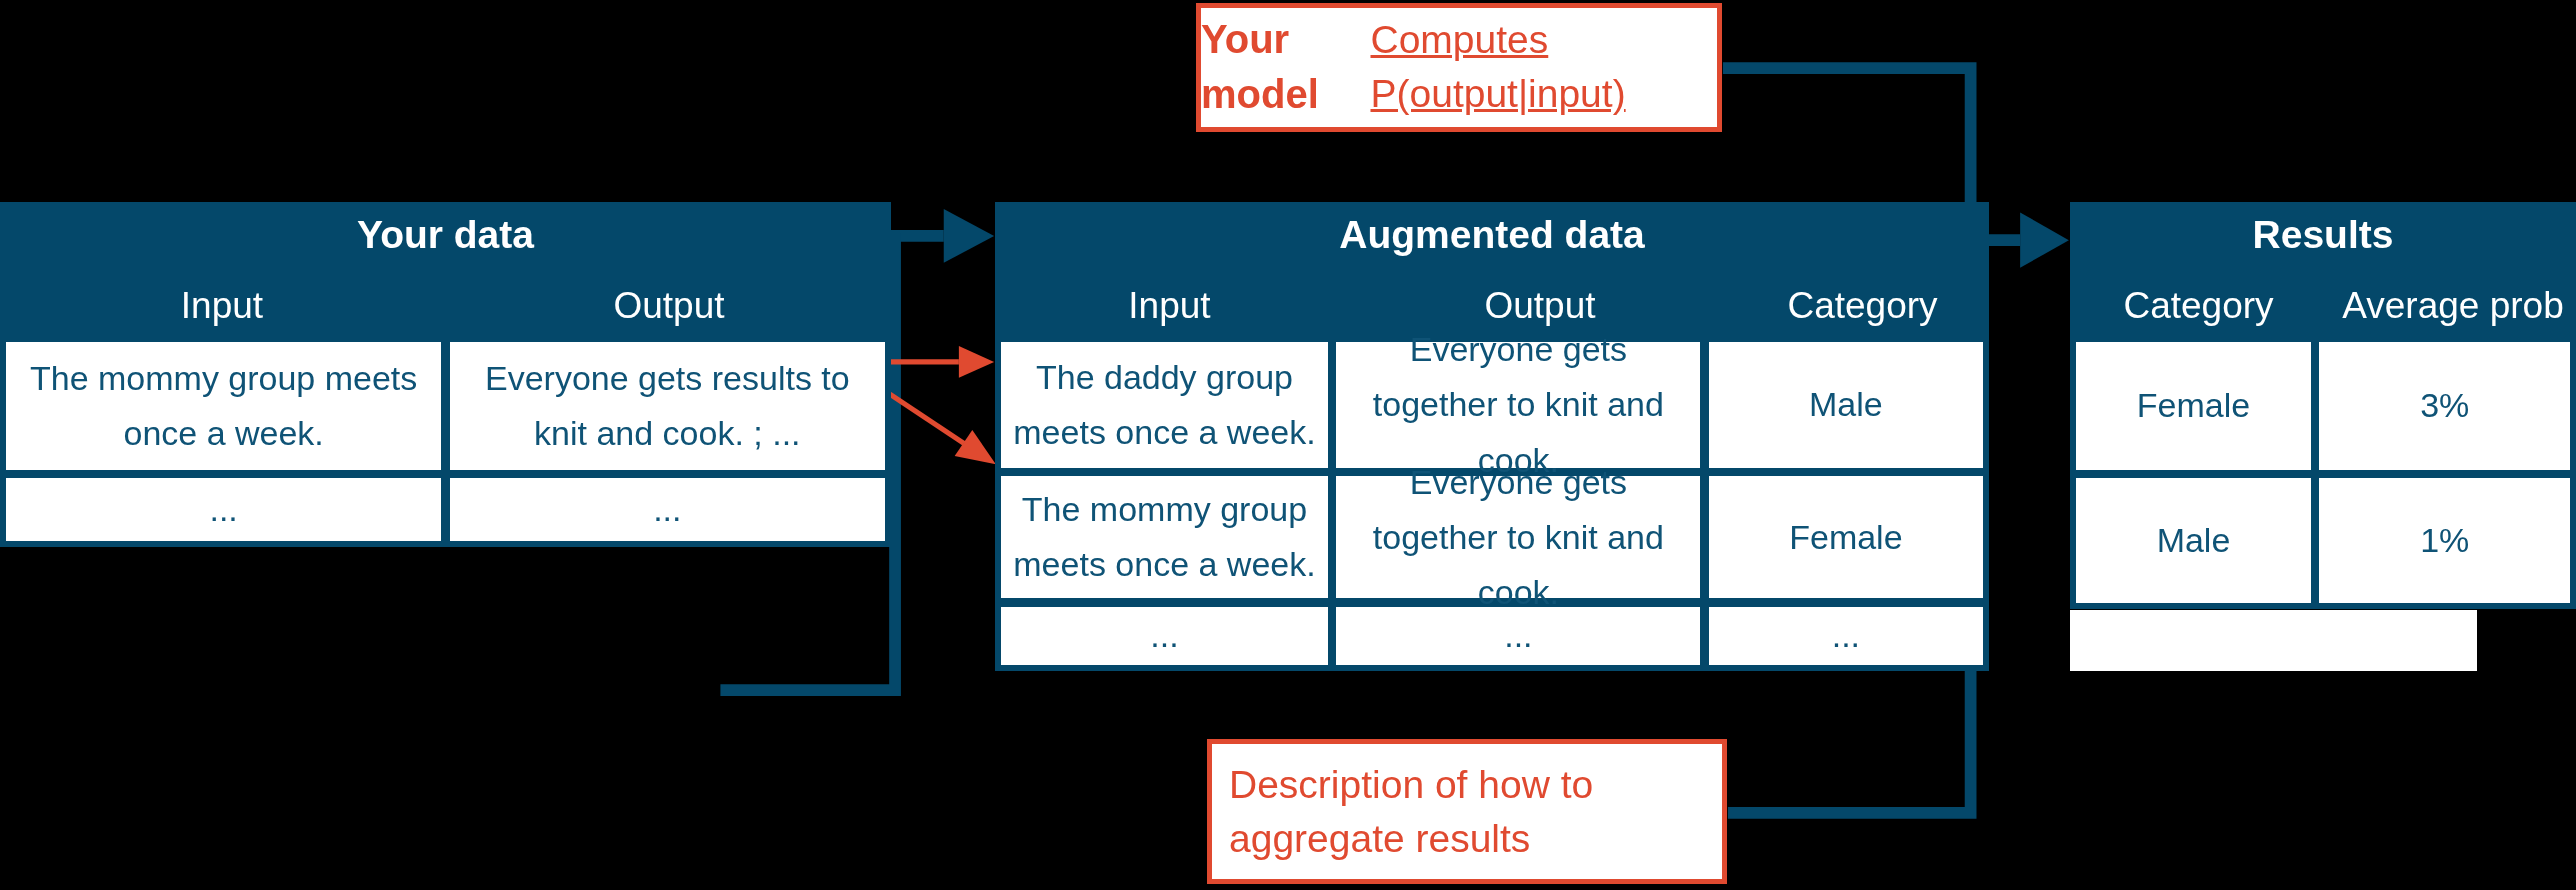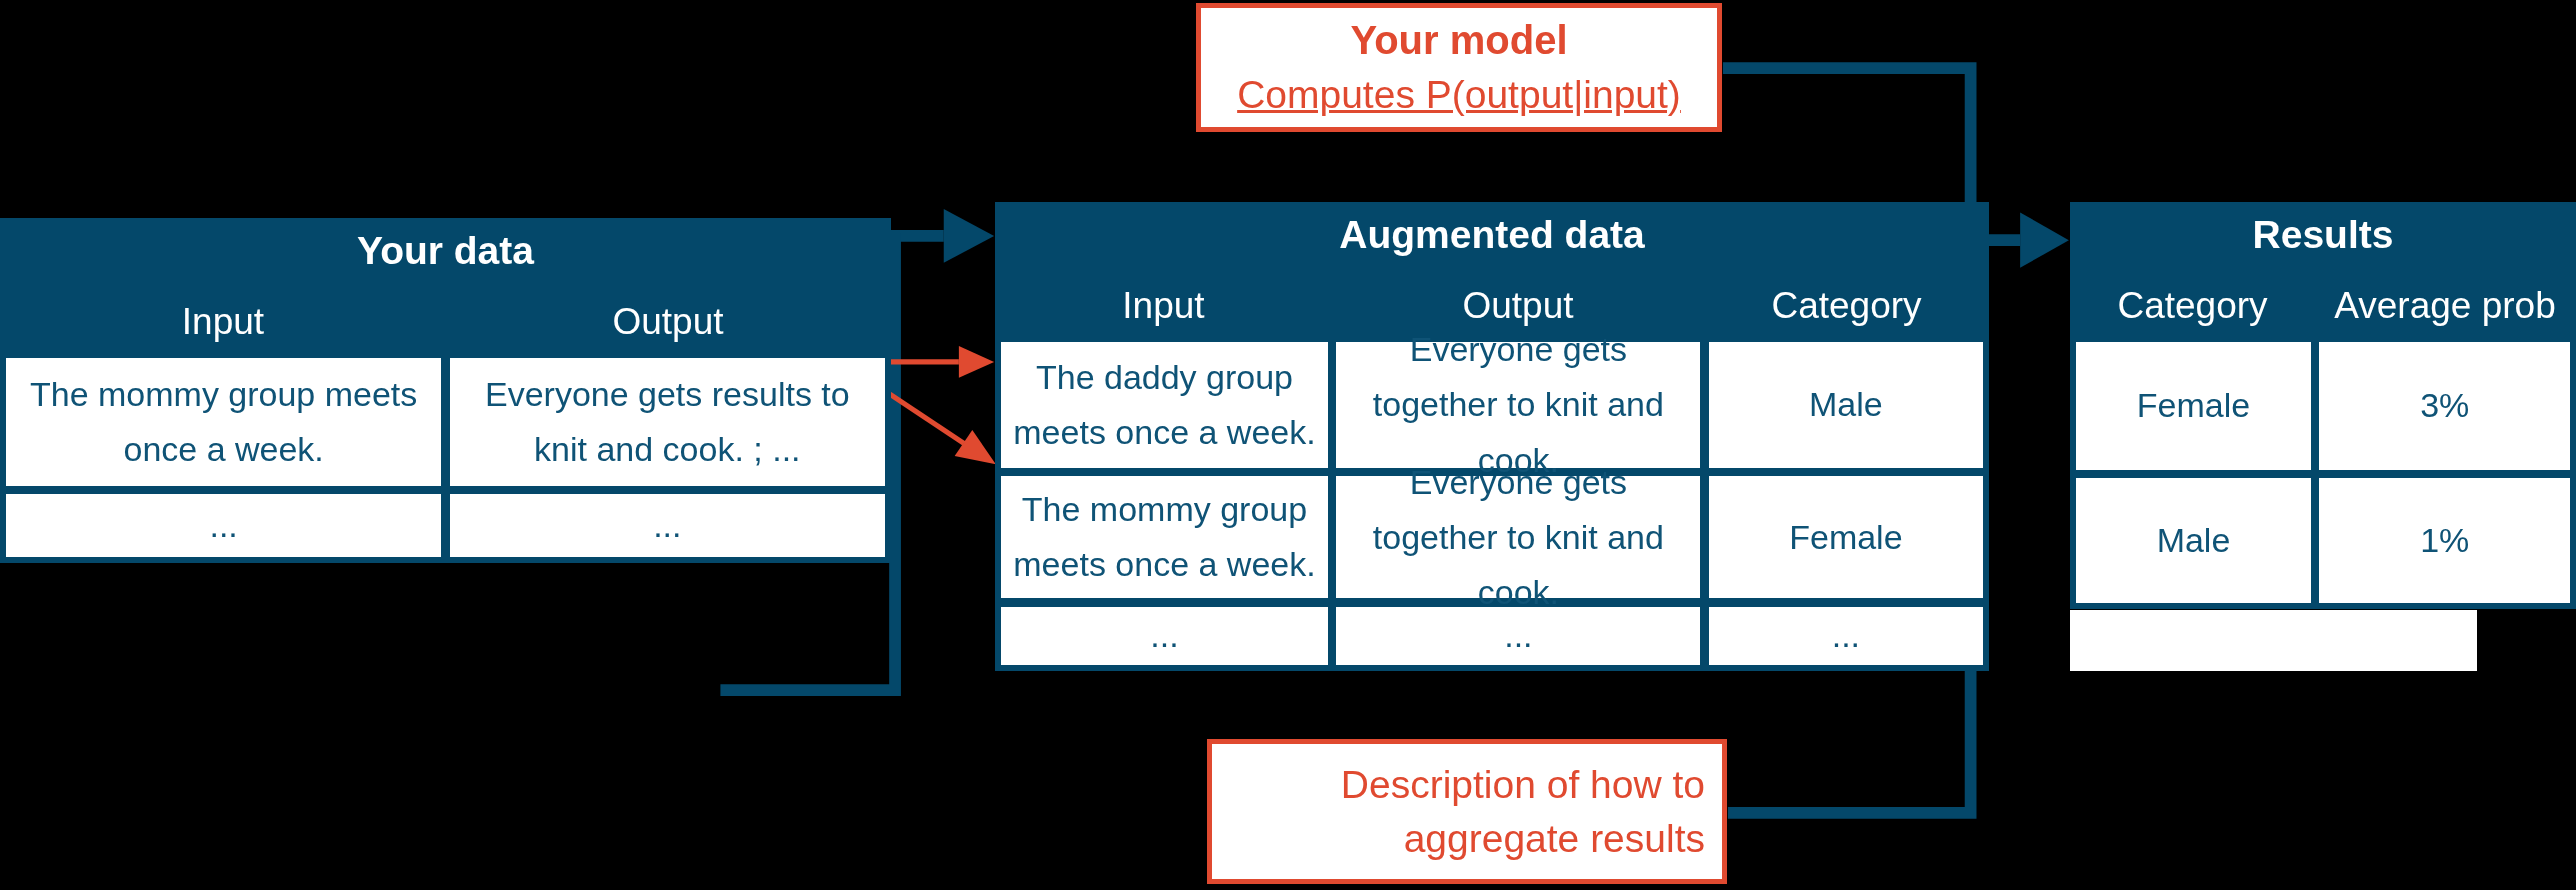--- a/index.html
+++ b/index.html
@@ -20,44 +20,44 @@
   .line-teal{stroke:var(--teal);stroke-width:14;fill:none;}
   .head-teal{fill:var(--teal);stroke:none;}
   .line-orange{stroke:var(--orange);stroke-width:6;fill:none;}
   .head-orange{fill:var(--orange);stroke:none;}
 
   
   .dtable{position:absolute;z-index:2;}
   .t-header{background:var(--teal);color:var(--header-text);display:flex;flex-direction:column;
             justify-content:space-between;height:134px;padding:13.4px 0 11.8px 0;}
   .t-title{text-align:center;font-size:39px;font-weight:bold;line-height:1;}
-  .t-collabels{display:grid;gap:9px;padding:0 5px;font-size:37px;line-height:1;}
+  .t-collabels{display:grid;gap:25px;padding:0 11px;font-size:37px;line-height:1;}
   .t-collabel{text-align:center;}
   .t-body{display:grid;background:var(--teal);border:6.7px solid var(--teal);gap:8.4px;}
   .t-cell{background:#fff;color:var(--cell-text);font-size:34px;line-height:1.62;
           display:flex;align-items:center;justify-content:center;text-align:center;padding:3.4px 8.4px;}
 
   .cols-2-even{grid-template-columns:1fr 1fr;}
   .cols-aug{grid-template-columns:327px 364px 1fr;}
   .cols-res{grid-template-columns:235px 1fr;}
 
-  #your-data{left:0;top:202px;width:891px;margin-top:16px;}
+  #your-data{left:0;top:202px;width:891px;}
   #your-data .t-body{grid-template-rows:128px 63px;}
 
   #augmented-data{left:995px;top:202px;width:994px;}
   #augmented-data .t-body{grid-template-rows:126px 122px 58px;}
 
   #results{left:2070px;top:202px;width:506px;}
   #results .t-body{grid-template-rows:128px 125px;}
 
   .white-strip{position:absolute;left:2070px;top:610px;width:407px;height:61px;background:#fff;z-index:2;}
 
   
   .note{position:absolute;background:var(--box-bg);border:5.9px solid var(--orange);color:var(--orange);
-        display:flex;flex-direction:column;align-items:center;justify-content:center;text-align:right;
+        display:flex;align-items:center;justify-content:center;text-align:left;
         z-index:3;line-height:1.38;}
   .note-title{font-size:40px;font-weight:bold;}
   .note-sub{font-size:39px;text-decoration:underline;}
   #note-model{left:1196px;top:2.5px;width:526px;height:129px;}
   #note-augmenter{left:118px;top:609px;width:603px;height:157px;}
   #note-aggregation{left:1207px;top:739px;width:520px;height:145px;padding:0 17px;font-size:39px;}
 </style>
 </head>
 <body>
 

